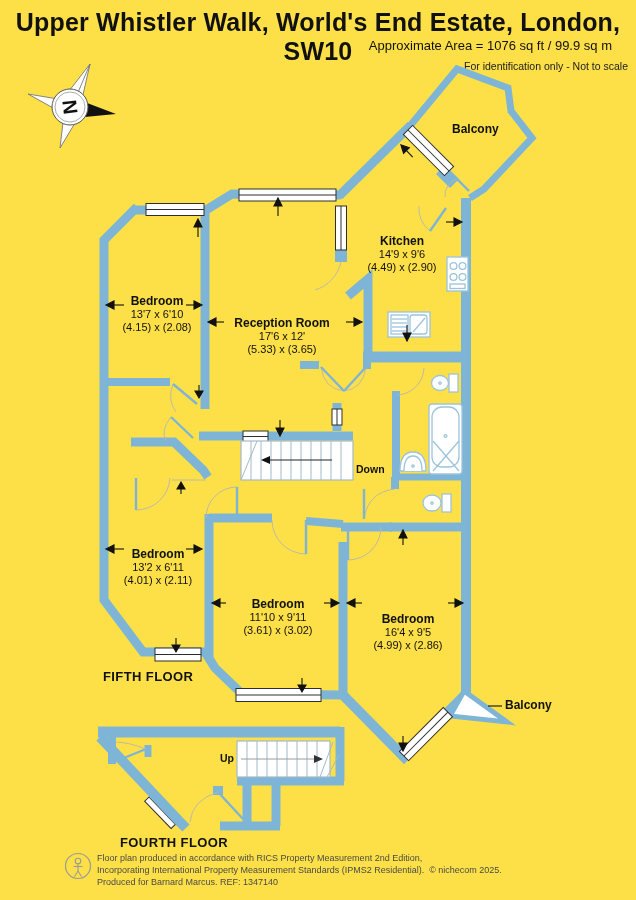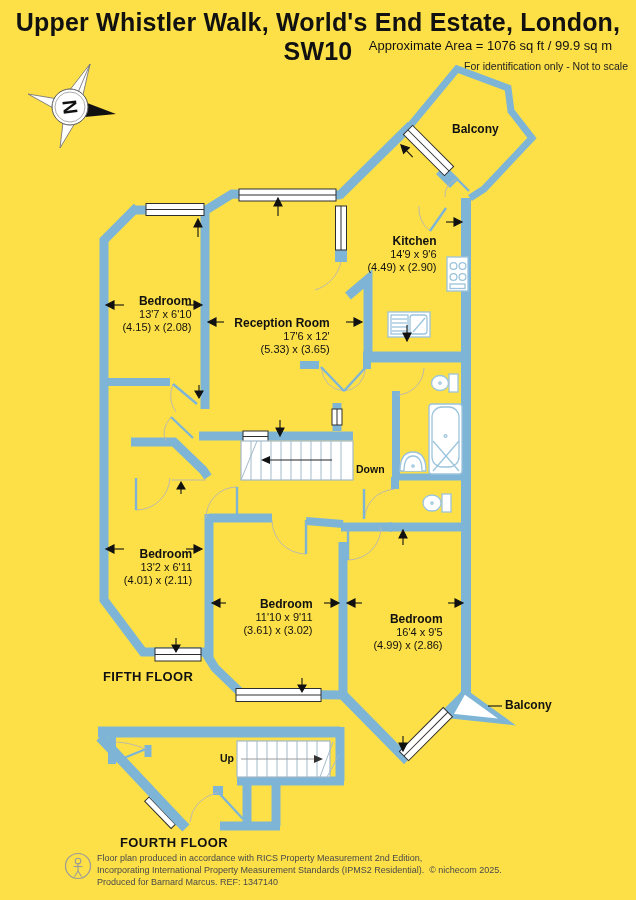--- a/index.html
+++ b/index.html
@@ -3,21 +3,21 @@
 <meta charset="utf-8">
 <style>
   html,body{margin:0;padding:0;background:#fff;}
   .page{position:relative;width:636px;height:900px;background:#fde047;overflow:hidden;
         font-family:"Liberation Sans","DejaVu Sans",sans-serif;}
   .page-title{position:absolute;top:8px;left:0;width:636px;text-align:center;
         font-size:25px;font-weight:bold;color:#111;letter-spacing:.2px;}
   .area-line{position:absolute;top:38px;right:24px;font-size:13px;font-weight:normal;color:#111;}
   .note-line{position:absolute;top:60px;right:8px;font-size:10.5px;color:#222;padding-left:43px;}
   .plan-svg{position:absolute;left:0;top:0;}
-  .room-label{position:absolute;transform:translate(-50%,-50%);text-align:right;
+  .room-label{position:absolute;transform:translate(-50%,-50%);text-align:center;
         color:#111;white-space:nowrap;line-height:13px;}
   .rl-name{font-size:12px;font-weight:bold;}
   .rl-dims{font-size:11px;font-weight:normal;}
   .floor-label{position:absolute;font-size:13px;font-weight:bold;color:#111;letter-spacing:.4px;}
   .small-label{position:absolute;font-size:10.5px;font-weight:bold;color:#111;}
   .balcony-label{position:absolute;font-size:12px;font-weight:bold;color:#111;}
   .footer{position:absolute;left:64px;top:851px;width:560px;}
   .footer-text{position:absolute;left:33px;top:1px;font-size:9px;line-height:12px;color:#4a4a4a;}
   .brand{position:absolute;left:406px;top:0;}
   .brand-dots{position:relative;height:15px;}

